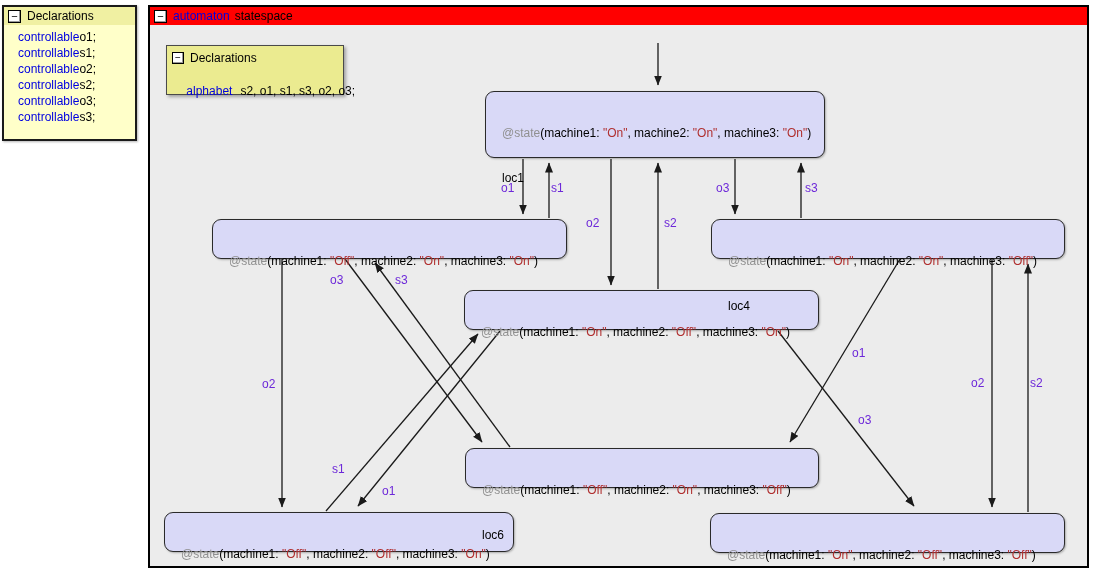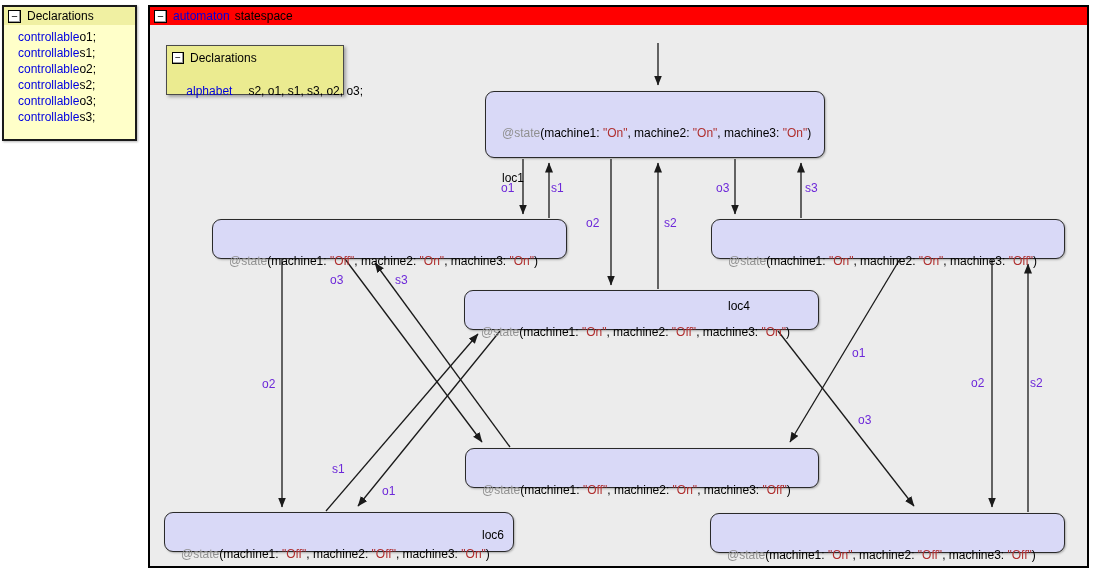--- a/index.html
+++ b/index.html
@@ -31,21 +31,21 @@
   .decl-item{padding-left:14px;height:16px;line-height:16px;font-size:12px;white-space:pre;}
   .decl-item .kw{}
   .inner-decl{
     position:absolute;left:166px;top:45px;width:178px;height:50px;
     background:#ebeb90;border:1px solid #4a4a4a;box-sizing:border-box;z-index:2;
     box-shadow:2px 2px 3px rgba(90,90,90,.5);
   }
   .inner-titlebar{height:17px;display:flex;align-items:center;padding:3px 0 0 5px;font-size:12px;}
   .inner-titlebar span[data-bind]{margin-left:6px;}
   .inner-line{padding:4px 0 0 6px;font-size:12px;white-space:pre;}
-  .inner-line .kw{margin-right:16px;}
+  .inner-line .kw{margin-right:8px;}
   
   .minus-btn{
     width:13px;height:13px;background:#ffffff;border:1px solid #000;
     box-shadow:inset -1px -1px 0 #9a9a9a;
     display:flex;align-items:center;justify-content:center;
     font-size:11px;line-height:1;box-sizing:border-box;flex:0 0 auto;
     cursor:default;
   }
   .inner-titlebar .minus-btn{width:12px;height:12px;font-size:10px;}
   

